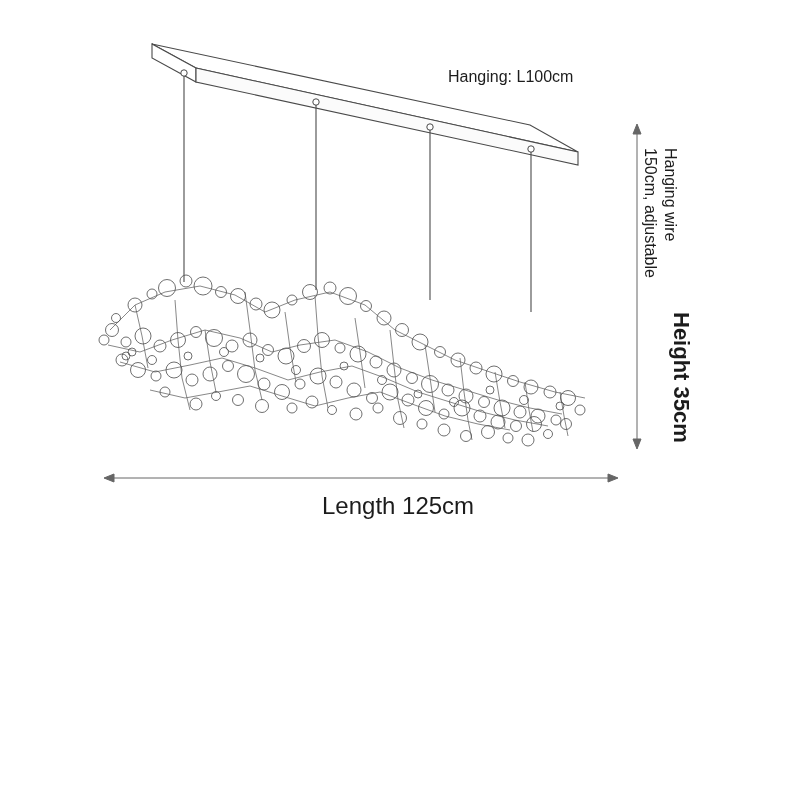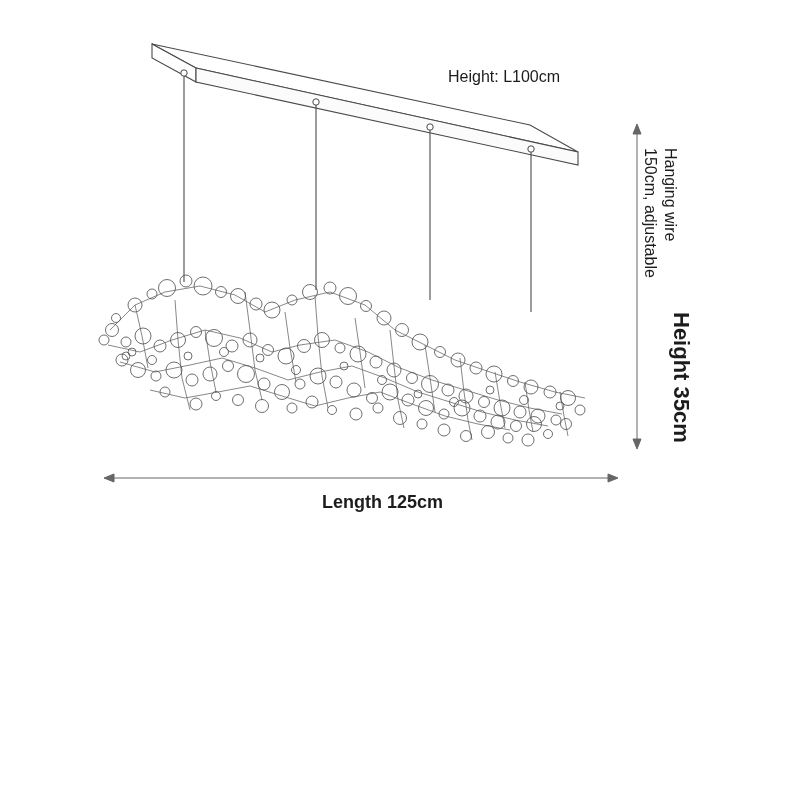--- a/index.html
+++ b/index.html
@@ -29,22 +29,21 @@
     color: #1c1c1c;
   }
   #chassis-label {
     left: 448px;
     top: 68px;
     font-size: 16px;
   }
   #length-label {
     left: 322px;
     top: 492px;
-    font-size: 18px;
-    font-weight: bold;
+    font-size: 24px;
   }
   .vertical-label {
     writing-mode: vertical-rl;
     text-orientation: mixed;
   }
   #hanging-wire-label {
     left: 640px;
     top: 148px;
     font-size: 16px;
     line-height: 1.25;
@@ -240,21 +239,21 @@
       <polygon points="637,449 633,439 641,439"></polygon>
     </g>
 
     <g stroke="#666666" stroke-width="1" fill="#666666">
       <line x1="110" y1="478" x2="612" y2="478"></line>
       <polygon points="104,478 114,474 114,482"></polygon>
       <polygon points="618,478 608,474 608,482"></polygon>
     </g>
   </svg>
 
-  <div class="label" id="chassis-label">Height: L100cm</div>
+  <div class="label" id="chassis-label">Hanging: L100cm</div>
 
   <div class="label vertical-label" id="hanging-wire-label">
     <span>Hanging wire</span><br>
     <span>150cm, adjustable</span>
   </div>
 
   <div class="label vertical-label" id="height-label">Height 35cm</div>
 
   <div class="label" id="length-label">Length 125cm</div>
 

